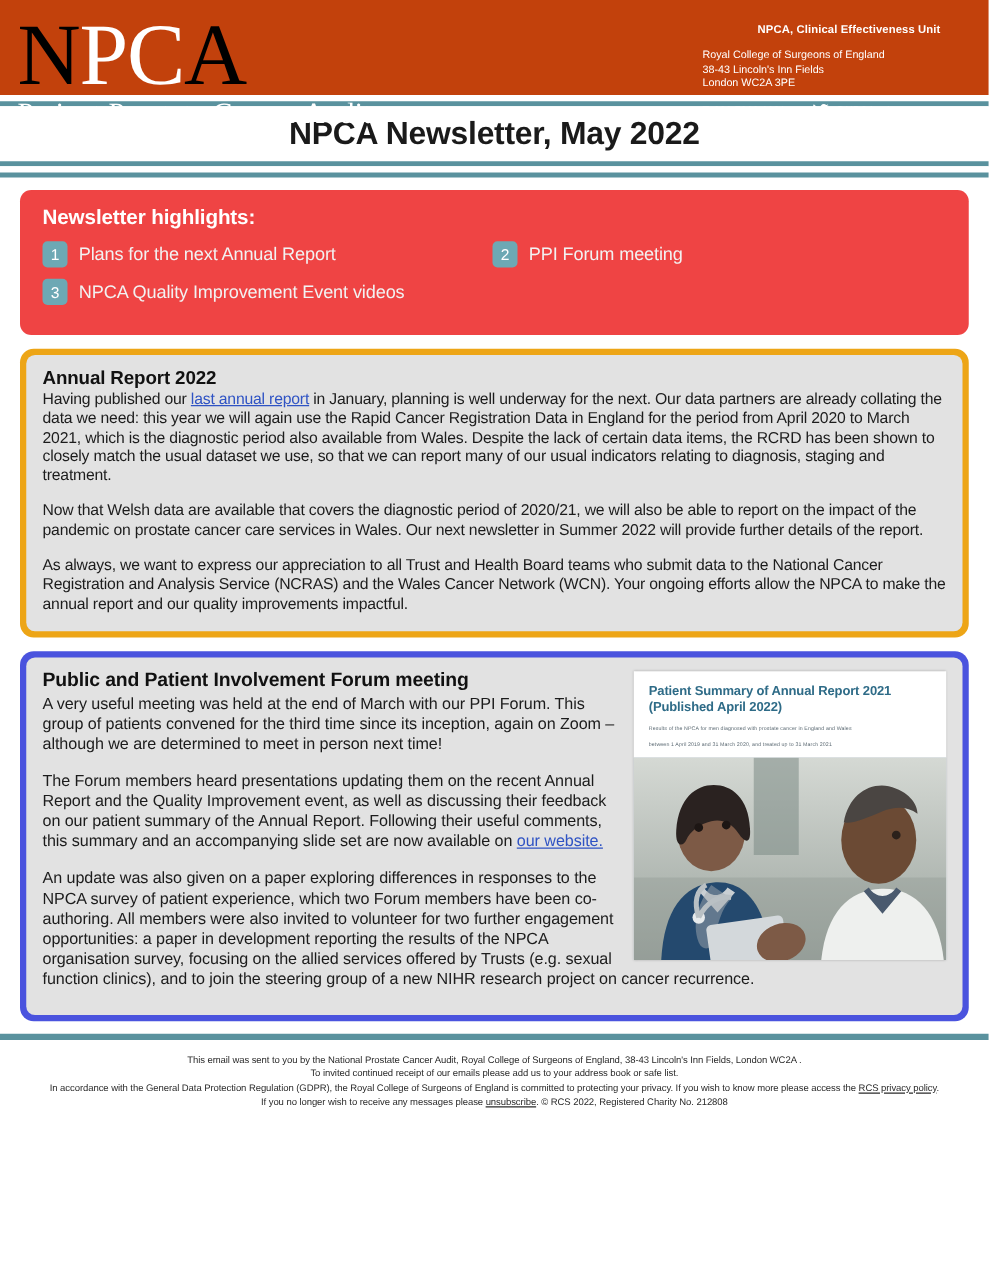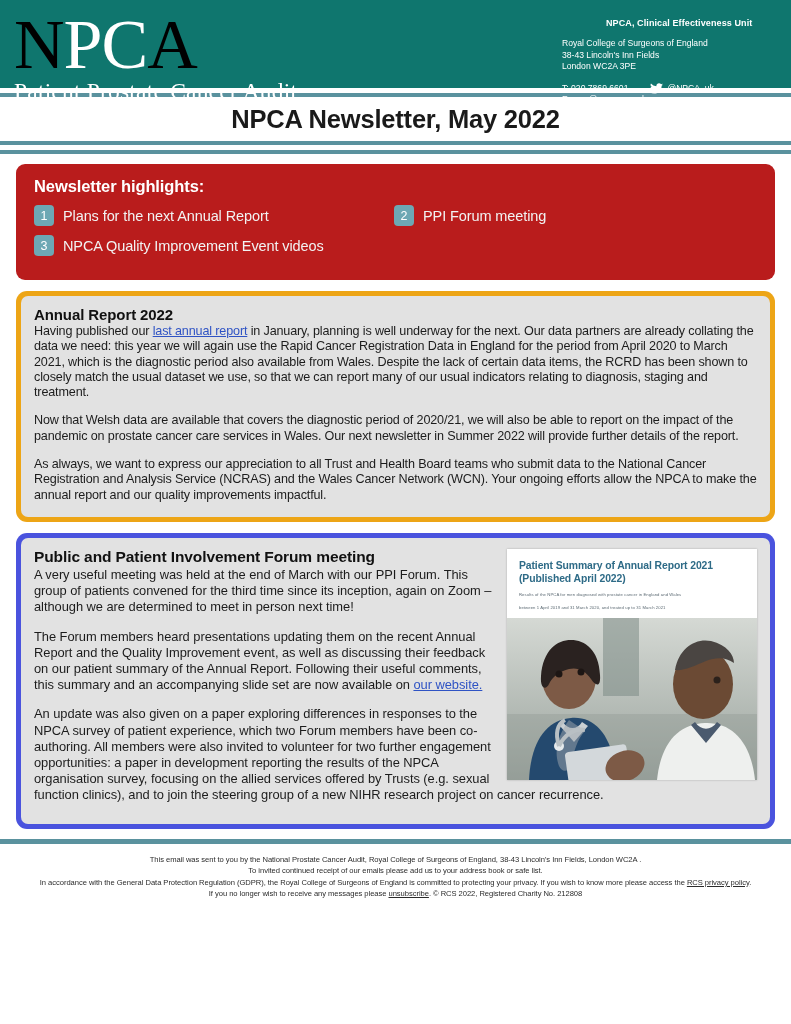--- a/index.html
+++ b/index.html
@@ -7,22 +7,22 @@
     width: 791px; height: 1024px;
     background: #ffffff;
     font-family: "Liberation Sans", sans-serif;
     overflow: hidden;
   }
   .page { position: relative; width: 791px; height: 1024px; background: #ffffff; }
 
   
   .header {
     position: relative;
-    height: 88px;
-    background: #0f766e;
+    height: 76px;
+    background: #c2410c;
     padding: 8px 14px 0 14px;
     display: flex;
     justify-content: space-between;
   }
   .logo-block { position: relative; width: 330px; padding-top: 2px; }
   .logo-word {
     font-family: "Liberation Serif", serif;
     font-size: 70px;
     line-height: 70px;
     letter-spacing: -1px;
@@ -69,21 +69,21 @@
     font-weight: bold;
     color: #1a1a1a;
     letter-spacing: -0.2px;
   }
 
   
   .body-area { padding: 0 16px; }
 
   
   .highlights {
-    background: #b91c1c;
+    background: #ef4444;
     border-radius: 9px;
     padding: 13px 18px 15px 18px;
     margin-top: 10px;
   }
   .highlights h2 {
     color: #ffffff;
     font-size: 16.5px;
     font-weight: bold;
     margin-bottom: 9px;
     letter-spacing: -0.1px;

